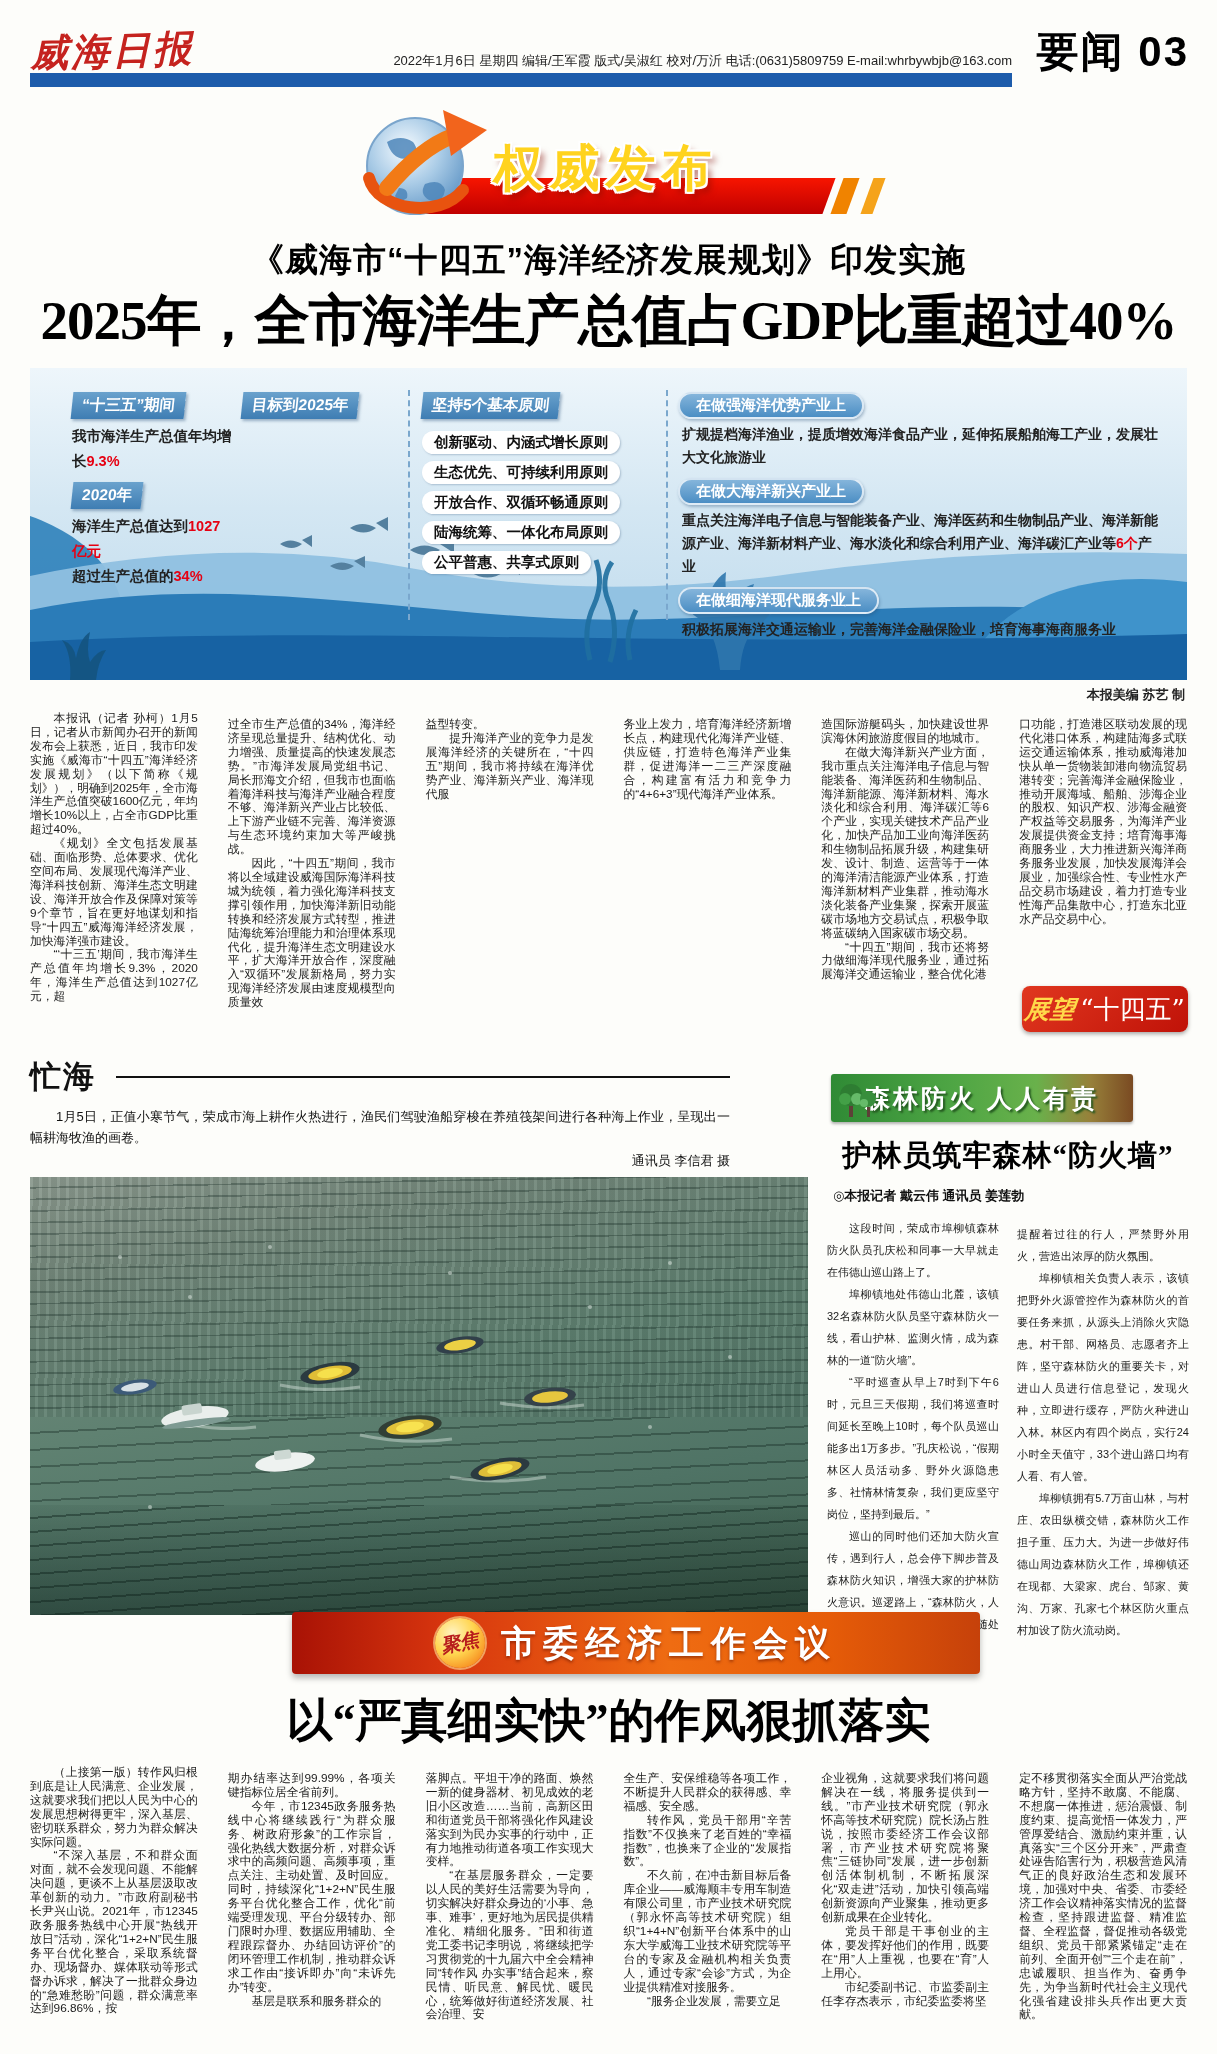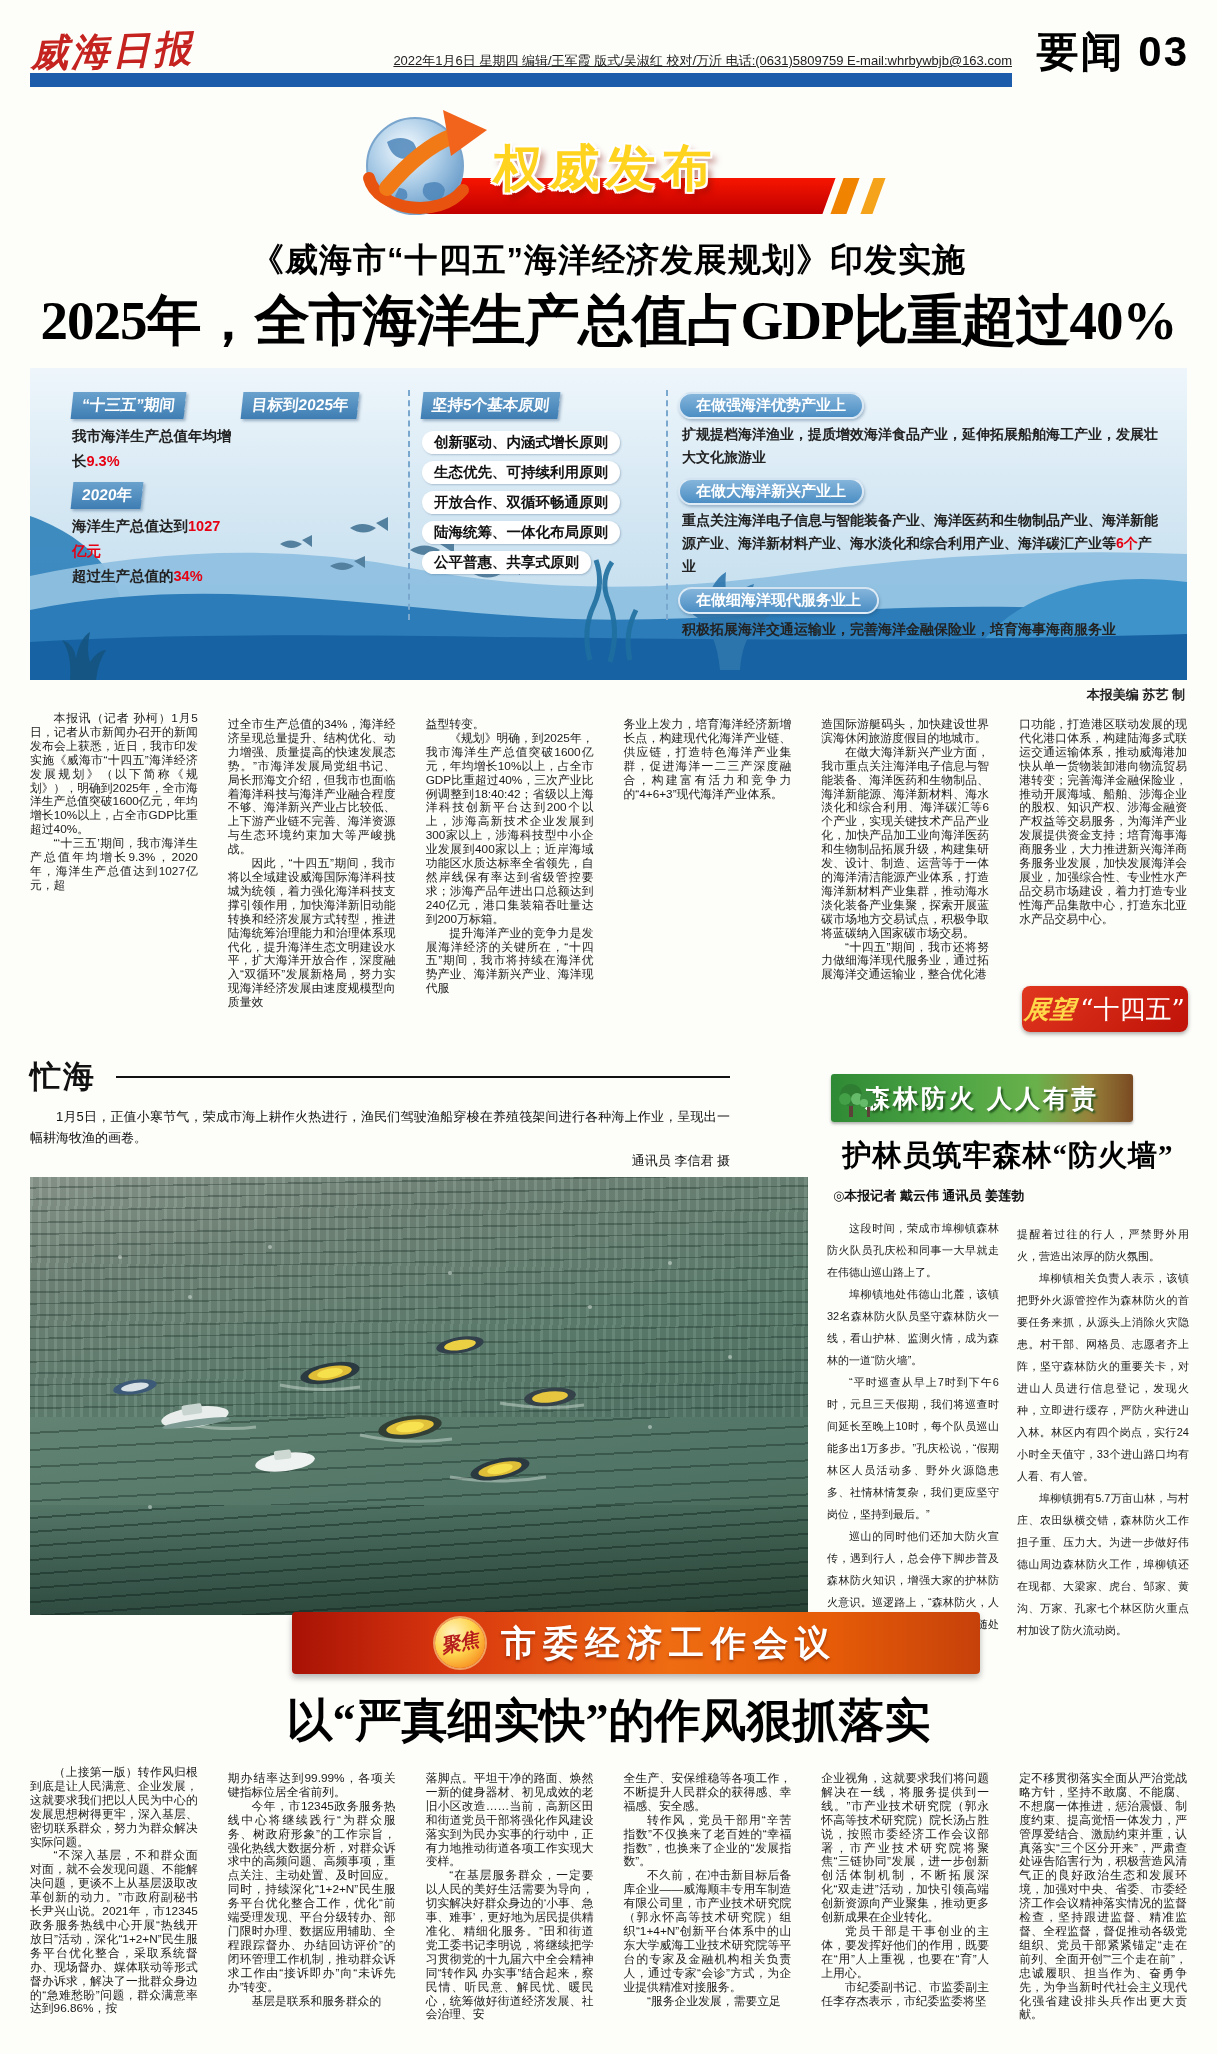--- a/index.html
+++ b/index.html
@@ -3,21 +3,21 @@
 <meta charset="utf-8">
 <style>
   html,body{margin:0;padding:0;background:#e9e9e9;}
   .page{position:relative;width:1217px;height:2054px;margin:0 auto;background:#fdfdfa;overflow:hidden;
         font-family:"Liberation Sans","DejaVu Sans",sans-serif;color:#111;}
   .serif{font-family:"Liberation Serif","DejaVu Serif",serif;}
 
   
   .logo{position:absolute;left:30px;top:26px;font-family:"DejaVu Serif",serif;font-style:italic;
         font-weight:900;font-size:38px;color:#c5231f;letter-spacing:3px;transform:rotate(-2deg);}
-  .mast-info{position:absolute;left:300px;top:52px;width:712px;text-align:right;font-size:13px;color:#222;text-decoration:underline;}
+  .mast-info{position:absolute;left:300px;top:52px;width:712px;text-align:right;font-size:13px;color:#222;}
   .page-no{position:absolute;right:28px;top:24px;font-size:42px;font-weight:900;letter-spacing:2px;color:#000;}
   .blue-bar{position:absolute;left:30px;top:73px;width:982px;height:14px;background:#1d5cab;}
 
   
   .auth{position:absolute;left:50%;top:92px;transform:translateX(-50%);width:580px;height:138px;}
   .auth .ribbon{position:absolute;left:105px;right:70px;bottom:16px;height:36px;
         background:linear-gradient(180deg,#f71500,#c00000);transform:skewX(-20deg);}
   .auth .slash{position:absolute;bottom:16px;height:36px;width:16px;background:#f08300;transform:skewX(-20deg);}
   .auth .s1{right:46px;} .auth .s2{right:20px;width:12px;background:#f5a31a;}
   .auth-text{position:absolute;left:175px;bottom:28px;font-size:50px;font-weight:900;letter-spacing:6px;
@@ -202,29 +202,29 @@
       <div class="ig-pill">在做细海洋现代服务业上</div>
       <div class="ig-rtext">积极拓展海洋交通运输业，完善海洋金融保险业，培育海事海商服务业</div>
     </div>
   </div>
 
   <div class="ig-credit">本报美编 苏艺 制</div>
 
   <div class="cols top-article">
     <div class="col">
         <p>本报讯（记者 孙柯）1月5日，记者从市新闻办召开的新闻发布会上获悉，近日，我市印发实施《威海市“十四五”海洋经济发展规划》（以下简称《规划》），明确到2025年，全市海洋生产总值突破1600亿元，年均增长10%以上，占全市GDP比重超过40%。</p>
+        <p>《规划》全文包括发展基础、面临形势、总体要求、优化空间布局、发展现代海洋产业、海洋科技创新、海洋生态文明建设、海洋开放合作及保障对策等9个章节，旨在更好地谋划和指导“十四五”威海海洋经济发展，加快海洋强市建设。</p>
         <p>“‘十三五’期间，我市海洋生产总值年均增长9.3%，2020年，海洋生产总值达到1027亿元，超</p>
       </div>
     <div class="col cont">
         <p>过全市生产总值的34%，海洋经济呈现总量提升、结构优化、动力增强、质量提高的快速发展态势。”市海洋发展局党组书记、局长邢海文介绍，但我市也面临着海洋科技与海洋产业融合程度不够、海洋新兴产业占比较低、上下游产业链不完善、海洋资源与生态环境约束加大等严峻挑战。</p>
         <p>因此，“十四五”期间，我市将以全域建设威海国际海洋科技城为统领，着力强化海洋科技支撑引领作用，加快海洋新旧动能转换和经济发展方式转型，推进陆海统筹治理能力和治理体系现代化，提升海洋生态文明建设水平，扩大海洋开放合作，深度融入“双循环”发展新格局，努力实现海洋经济发展由速度规模型向质量效</p>
       </div>
     <div class="col cont">
         <p>益型转变。</p>
-        <p>《规划》明确，到2025年，我市海洋生产总值突破1600亿元，年均增长10%以上，占全市GDP比重超过40%，三次产业比例调整到18:40:42；省级以上海洋科技创新平台达到200个以上，涉海高新技术企业发展到300家以上，涉海科技型中小企业发展到400家以上；近岸海域功能区水质达标率全省领先，自然岸线保有率达到省级管控要求；涉海产品年进出口总额达到240亿元，港口集装箱吞吐量达到200万标箱。</p>
         <p>提升海洋产业的竞争力是发展海洋经济的关键所在，“十四五”期间，我市将持续在海洋优势产业、海洋新兴产业、海洋现代服</p>
       </div>
     <div class="col cont">
         <p>务业上发力，培育海洋经济新增长点，构建现代化海洋产业链、供应链，打造特色海洋产业集群，促进海洋一二三产深度融合，构建富有活力和竞争力的“4+6+3”现代海洋产业体系。</p>
       </div>
     <div class="col cont">
         <p>造国际游艇码头，加快建设世界滨海休闲旅游度假目的地城市。</p>
         <p>在做大海洋新兴产业方面，我市重点关注海洋电子信息与智能装备、海洋医药和生物制品、海洋新能源、海洋新材料、海水淡化和综合利用、海洋碳汇等6个产业，实现关键技术产品产业化，加快产品加工业向海洋医药和生物制品拓展升级，构建集研发、设计、制造、运营等于一体的海洋清洁能源产业体系，打造海洋新材料产业集群，推动海水淡化装备产业集聚，探索开展蓝碳市场地方交易试点，积极争取将蓝碳纳入国家碳市场交易。</p>
         <p>“十四五”期间，我市还将努力做细海洋现代服务业，通过拓展海洋交通运输业，整合优化港</p>
       </div>

